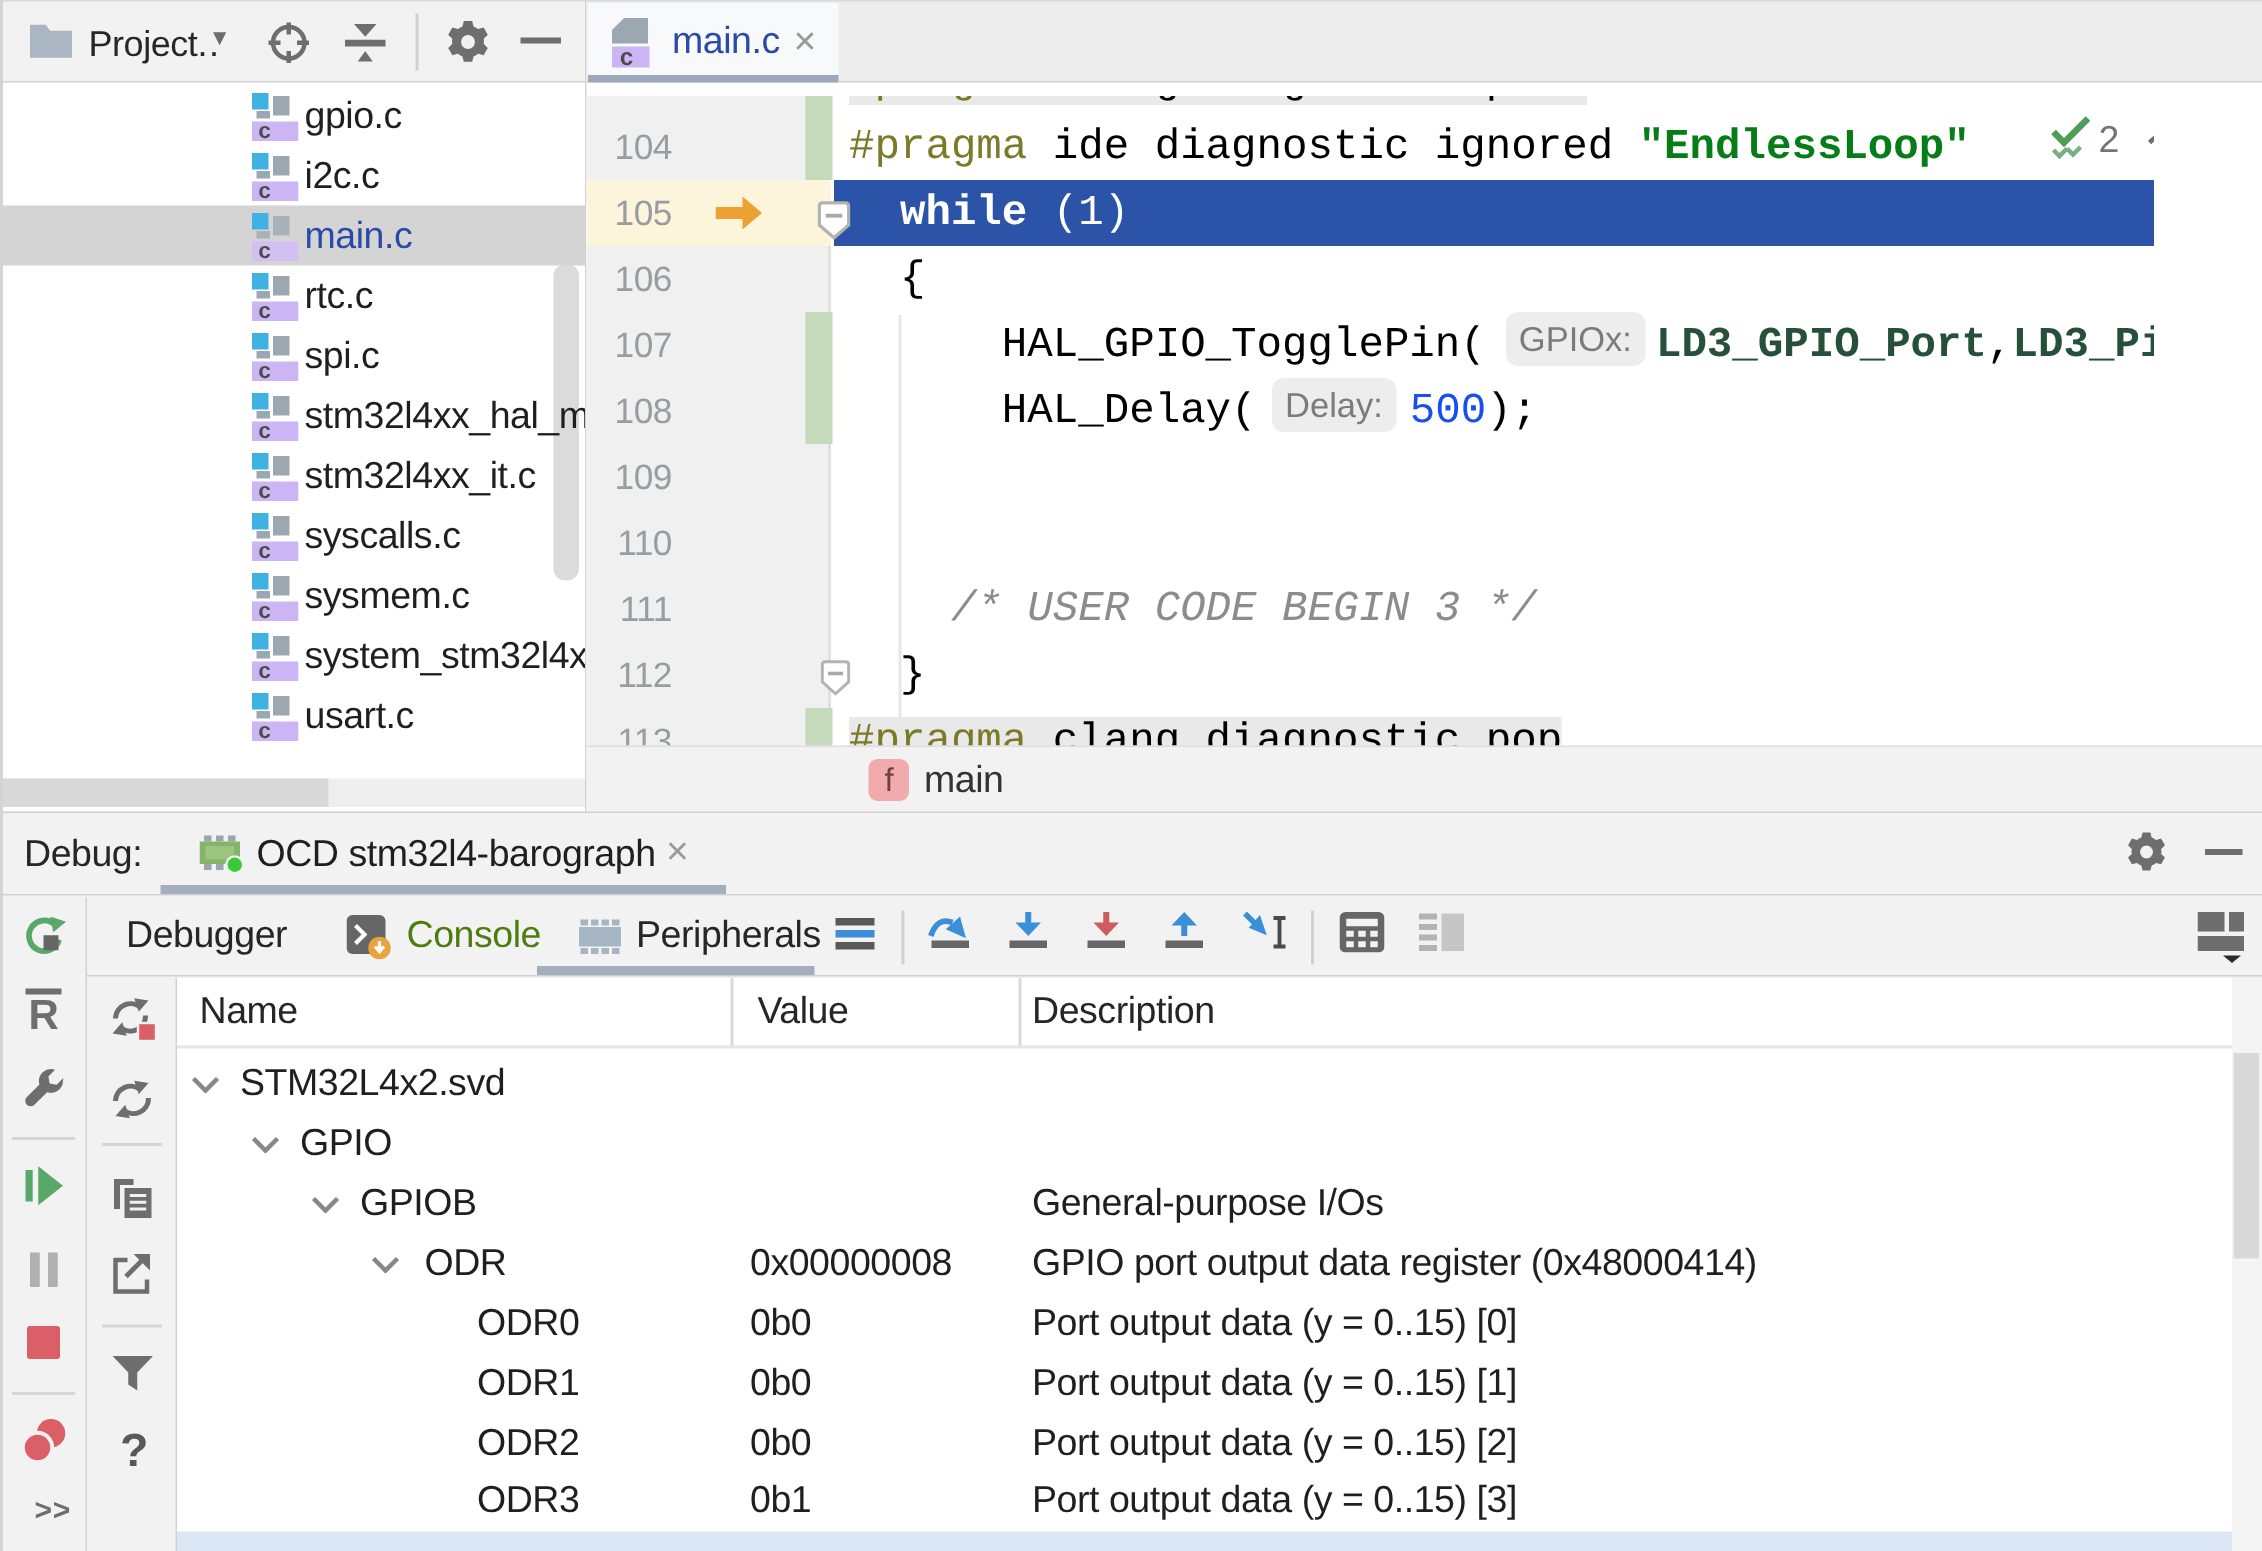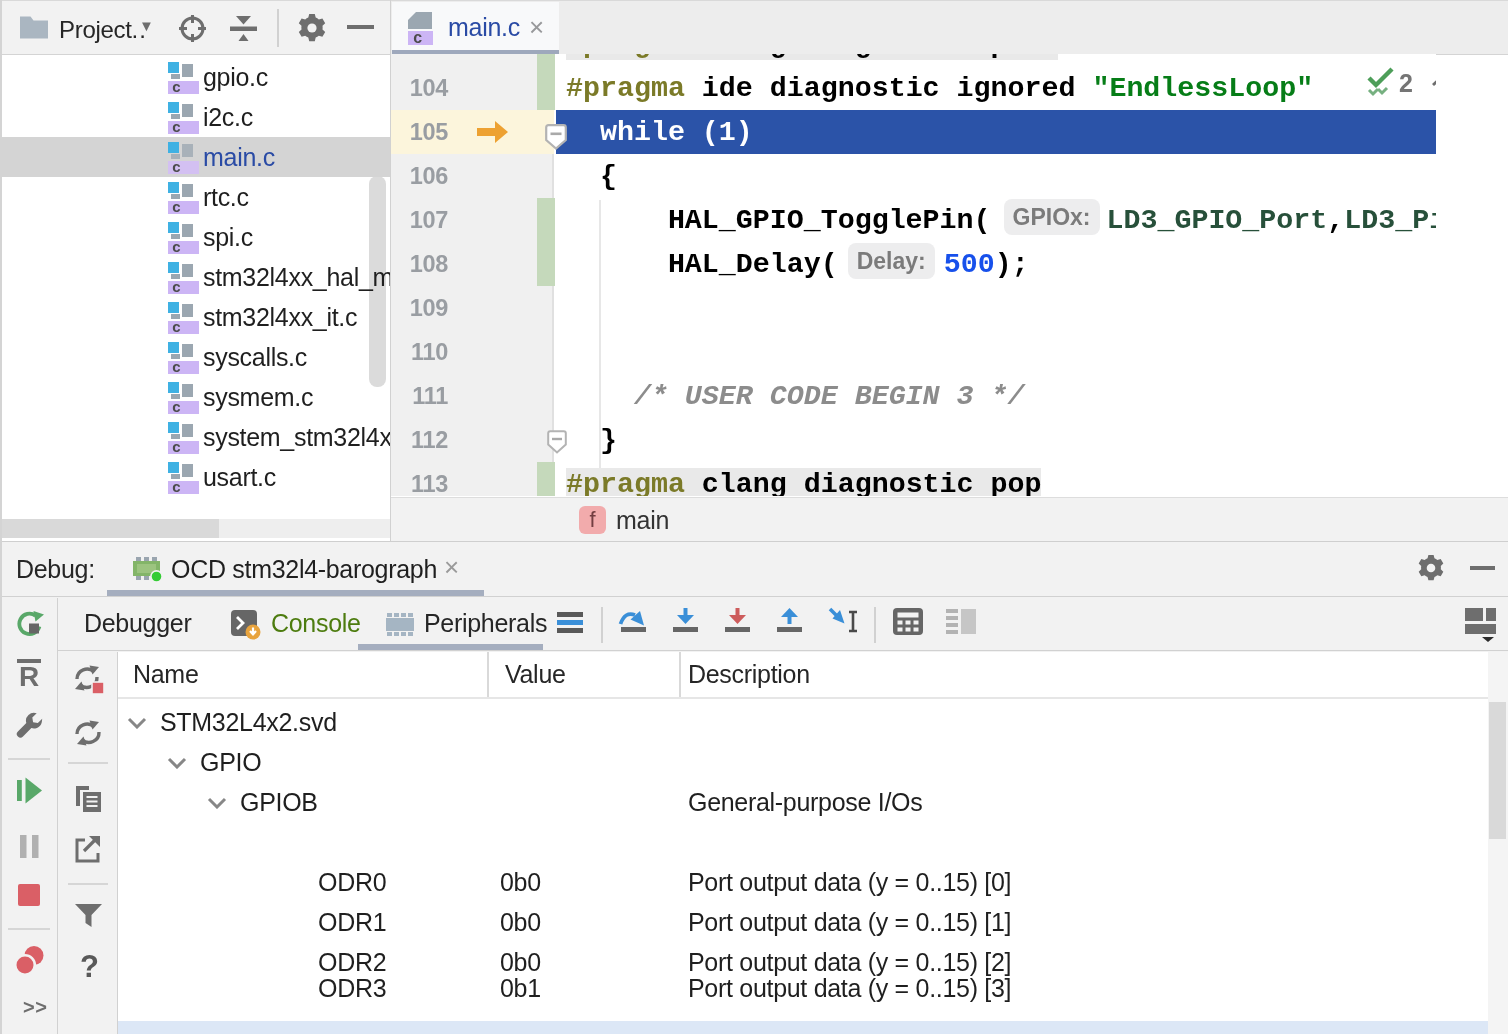--- a/index.html
+++ b/index.html
@@ -25,22 +25,22 @@
   .prow .lb { position:absolute; left:203px; }
   #ptree { left:0; top:55px; width:390px; height:486px; overflow:hidden; }
 
   
   #tabstrip { left:0; top:0; width:1118px; height:55px; background:#ededed;
      border-bottom:1px solid #d4d4d4; border-top:1px solid #d9d9d9; }
   #tab1 { left:1px; top:1px; width:167px; height:53px; background:#f8f9fa; }
   #tab1 u { position:absolute; left:0; bottom:0; width:167px; height:5px; background:#9ea8bc; text-decoration:none;}
 
   
-  #codepane { left:0; top:54px; width:1045px; height:442px; overflow:hidden;
-     background:#fff;font-weight:bold; }
+  #codepane { left:0; top:64px; width:1045px; height:442px; overflow:hidden;
+     background:#fff; }
   #gutter { left:0; top:0; width:163px; height:442px; background:#f0f0f0;
      border-right:2px solid #e0e0e0; }
   .lnum { position:absolute; left:0; width:57px; height:44px; line-height:44px;
      text-align:right; color:#999da2; font-size:23.5px; }
   .cline { position:absolute; left:175px; height:44px; line-height:44px;
      font-size:28.3px; white-space:pre; color:#000; }
   .hint { display:inline-block; font-family:"Liberation Sans",sans-serif;
      font-size:23px; color:#7b7b7b; background:#ededee; border-radius:8px;
      height:36px; line-height:36px; padding:0 9px; vertical-align:3px;
      letter-spacing:0;}
@@ -428,36 +428,44 @@
           </svg>
         <span class="abs" style="left:240px">GPIOB</span>
         <span class="abs" style="left:688px">General-purpose I/Os</span>
       </div>
       <div class="trow" style="left:0;top:90px;width:1508px">
         <svg class="abs" style="left:167px;top:15px" width="20" height="12" viewBox="0 0 20 12">
             <polyline points="2,2 10,10 18,2" fill="none" stroke="#878787" stroke-width="3"></polyline>
           </svg>
         <span class="abs" style="left:200px">GPIO</span>
       </div>
+      <div class="trow" style="left:0;top:170px;width:1508px">
+        <svg class="abs" style="left:247px;top:15px" width="20" height="12" viewBox="0 0 20 12">
+            <polyline points="2,2 10,10 18,2" fill="none" stroke="#878787" stroke-width="3"></polyline>
+          </svg>
+        <span class="abs" style="left:283px">ODR</span>
+        <span class="abs" style="left:500px">0x00000008</span>
+        <span class="abs" style="left:688px">GPIO port output data register (0x48000414)</span>
+      </div>
       <div class="trow" style="left:0;top:210px;width:1508px">
         <span class="abs" style="left:318px">ODR0</span>
         <span class="abs" style="left:500px">0b0</span>
         <span class="abs" style="left:688px">Port output data (y = 0..15) [0]</span>
       </div>
       <div class="trow" style="left:0;top:250px;width:1221px">
         <span class="abs" style="left:318px">ODR1</span>
         <span class="abs" style="left:500px">0b0</span>
         <span class="abs" style="left:688px">Port output data (y = 0..15) [1]</span>
       </div>
       <div class="trow" style="left:0;top:290px;width:1508px">
         <span class="abs" style="left:318px">ODR2</span>
         <span class="abs" style="left:500px">0b0</span>
         <span class="abs" style="left:688px">Port output data (y = 0..15) [2]</span>
       </div>
-      <div class="trow" style="left:0;top:316px;width:1340px">
+      <div class="trow" style="left:0;top:328px;width:1340px">
         <span class="abs" style="left:318px">ODR3</span>
         <span class="abs" style="left:500px">0b1</span>
         <span class="abs" style="left:688px">Port output data (y = 0..15) [3]</span>
       </div>
       <div class="abs" style="left:118px;top:369px;width:1370px;height:14px;background:#dce7f6"></div>
       <div class="abs" style="left:1488px;top:0;width:20px;height:383px;background:#f4f4f4"></div>
       <div class="abs" style="left:1489px;top:50px;width:17px;height:137px;background:#d9d9d9"></div>
     </div>
 
     <div id="col1" class="abs">

